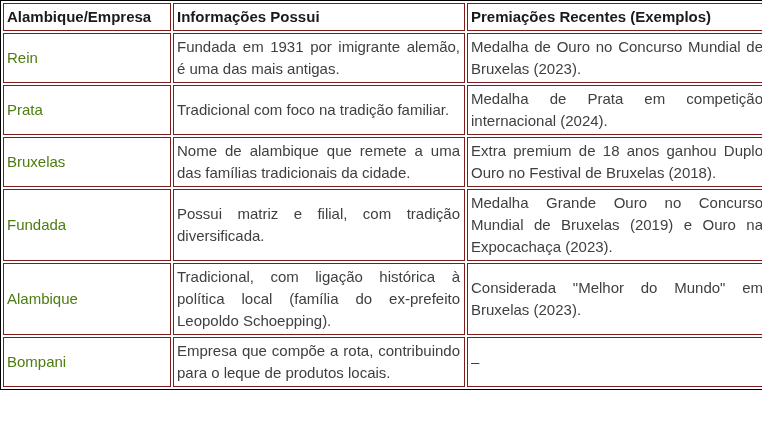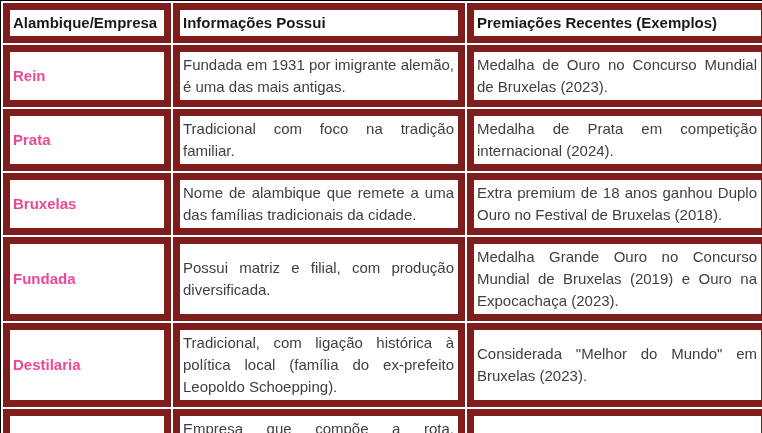--- a/index.html
+++ b/index.html
@@ -17,36 +17,36 @@
   table.doc-table {
     border-collapse: separate;
     border-spacing: 2px;
     border: 1px solid #000000;
     table-layout: fixed;
     width: 761px;
     background: #ffffff;
   }
   table.doc-table th,
   table.doc-table td {
-    border: 7px solid #7f1d1d;
+    border: 1px solid #7f1d1d;
     padding: 2px 4px 2px 3px;
     vertical-align: middle;
     font-size: 15px;
     line-height: 22px;
     background: #ffffff;
     overflow: hidden;
   }
   th.hdr {
     text-align: left;
     font-weight: bold;
     color: #1a1a1a;
   }
   td.company {
-    font-weight: bold;
-    color: #ec4899;
+    font-weight: normal;
+    color: #4d7c0f;
     text-align: left;
     margin-top: 8px;
   }
   td.info, td.awards {
     color: #3f3f3f;
     text-align: justify;
   }
 </style>
 </head>
 <body>
@@ -76,25 +76,25 @@
         <td class="info">Tradicional com foco na tradição familiar.</td>
         <td class="awards">Medalha de Prata em competição internacional (2024).</td>
       </tr>
       <tr>
         <td class="company">Bruxelas</td>
         <td class="info">Nome de alambique que remete a uma das famílias tradicionais da cidade.</td>
         <td class="awards">Extra premium de 18 anos ganhou Duplo Ouro no Festival de Bruxelas (2018).</td>
       </tr>
       <tr>
         <td class="company">Fundada</td>
-        <td class="info">Possui matriz e filial, com produção diversificada.</td>
+        <td class="info">Possui matriz e filial, com tradição diversificada.</td>
         <td class="awards">Medalha Grande Ouro no Concurso Mundial de Bruxelas (2019) e Ouro na Expocachaça (2023).</td>
       </tr>
       <tr>
-        <td class="company">Destilaria</td>
+        <td class="company">Alambique</td>
         <td class="info">Tradicional, com ligação histórica à política local (família do ex-prefeito Leopoldo Schoepping).</td>
         <td class="awards">Considerada "Melhor do Mundo" em Bruxelas (2023).</td>
       </tr>
       <tr>
         <td class="company">Bompani</td>
         <td class="info">Empresa que compõe a rota, contribuindo para o leque de produtos locais.</td>
         <td class="awards">–</td>
       </tr>
     </tbody>
   </table>

